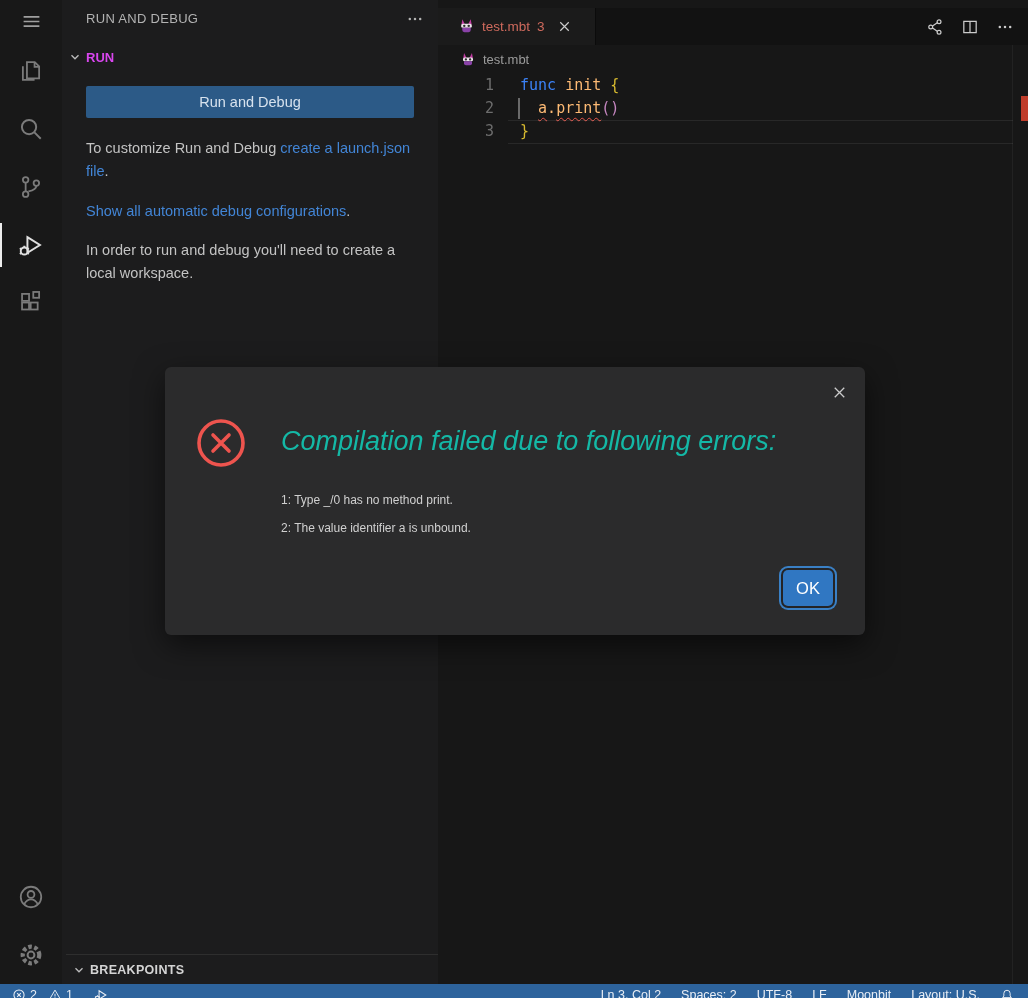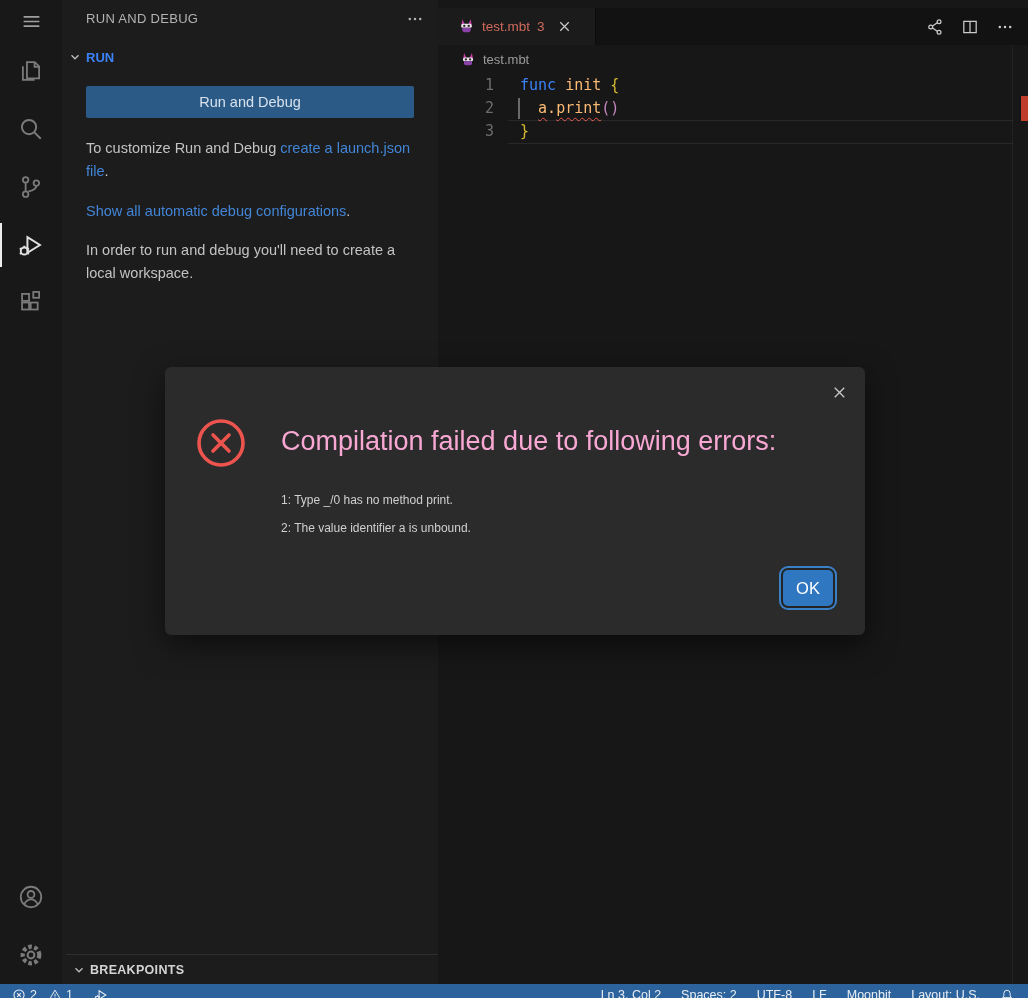--- a/index.html
+++ b/index.html
@@ -16,21 +16,21 @@
   .ab-item .icn { width:26px; height:26px; }
   .ab-item.active { color:#e0e0e0; }
   .ab-item.active::before { content:""; position:absolute; left:0; top:7px; bottom:7px; width:2px; background:#ececec; }
   .ab-bottom { position:absolute; bottom:0; left:0; right:0; }
 
   
   .sidebar { position:absolute; left:62px; top:0; width:376px; height:984px; background:#1c1c1d; z-index:1; }
   .sidebar-header { display:flex; align-items:center; height:37px; padding:0 14px 0 24px; color:#b3b3b3; font-size:13px; letter-spacing:.3px; }
   .sidebar-header .title { flex:1; }
   .hdr-ellipsis { width:18px; height:18px; color:#b3b3b3; cursor:pointer; }
-  .run-header { display:flex; align-items:center; height:24px; margin-top:8px; padding-left:6px; color:#3b82f6; font-weight:bold; font-size:13px; }
+  .run-header { display:flex; align-items:center; height:24px; margin-top:8px; padding-left:6px; color:#d946ef; font-weight:bold; font-size:13px; }
   .run-header .icn { width:14px; height:14px; margin-right:4px; color:#bdbdbd; }
   .run-button { position:absolute; left:24px; top:86px; width:328px; height:32px; background:#2c5a87; color:#d7e2ee;
     font-size:14.5px; border:none; border-radius:2px; display:flex; align-items:center; justify-content:center;
     cursor:pointer; font-family:inherit; }
   .sb-para { position:absolute; left:24px; width:332px; font-size:14.5px; line-height:23px; color:#c3c3c3; }
   .sb-link { color:#4285d6; cursor:pointer; }
   #customize-text { top:137px; }
   #show-all-text { top:200px; }
   #workspace-note { top:239px; }
   .breakpoints-header { position:absolute; left:4px; right:0; top:954px; height:30px; border-top:1px solid #2e2e2e;
@@ -59,21 +59,21 @@
   .err { text-decoration:underline; text-decoration-style:wavy; text-decoration-color:#e8564c;
     text-decoration-thickness:1px; text-underline-offset:3.5px; }
   .overview-line { position:absolute; top:37px; bottom:0; right:15px; width:1px; background:rgba(255,255,255,.05); }
   .ruler-mark { position:absolute; top:88px; right:0; width:7px; height:25px; background:#bf3d2b; }
 
   
   .dialog { position:absolute; left:165px; top:367px; width:700px; height:268px; background:#2b2b2c;
     border-radius:6px; box-shadow:0 10px 30px rgba(0,0,0,.55); z-index:10; }
   .dialog-close { position:absolute; top:16px; right:16px; width:19px; height:19px; color:#cccccc; cursor:pointer; }
   .dialog-icon { position:absolute; left:30px; top:50px; width:52px; height:52px; }
-  .dialog-title { position:absolute; left:116px; top:59px; font-size:27px; font-weight:400; color:#f9a8d4; }
+  .dialog-title { position:absolute; left:116px; top:59px; font-size:27px; font-weight:400; color:#14b8a6;font-style:italic; }
   .dialog-errors { position:absolute; left:116px; top:119px; font-size:12px; color:#d0d0d0; line-height:28px; }
   .ok-button { position:absolute; left:618px; top:203px; width:50px; height:36px; background:#3077c2; border:none;
     border-radius:5px; color:#ffffff; font-size:16.5px; box-shadow:0 0 0 2px #242426, 0 0 0 4px #3a80c5;
     cursor:pointer; font-family:inherit; }
 
   
   .status-bar { position:absolute; left:0; top:984px; width:1028px; height:22px; background:#2d639c; color:#e9eef5;
     font-size:12.5px; display:flex; align-items:center; padding:0 12px; z-index:3; }
   .sb-left { display:flex; align-items:center; gap:11px; }
   .sb-right { margin-left:auto; display:flex; align-items:center; gap:20px; padding-right:2px; }

